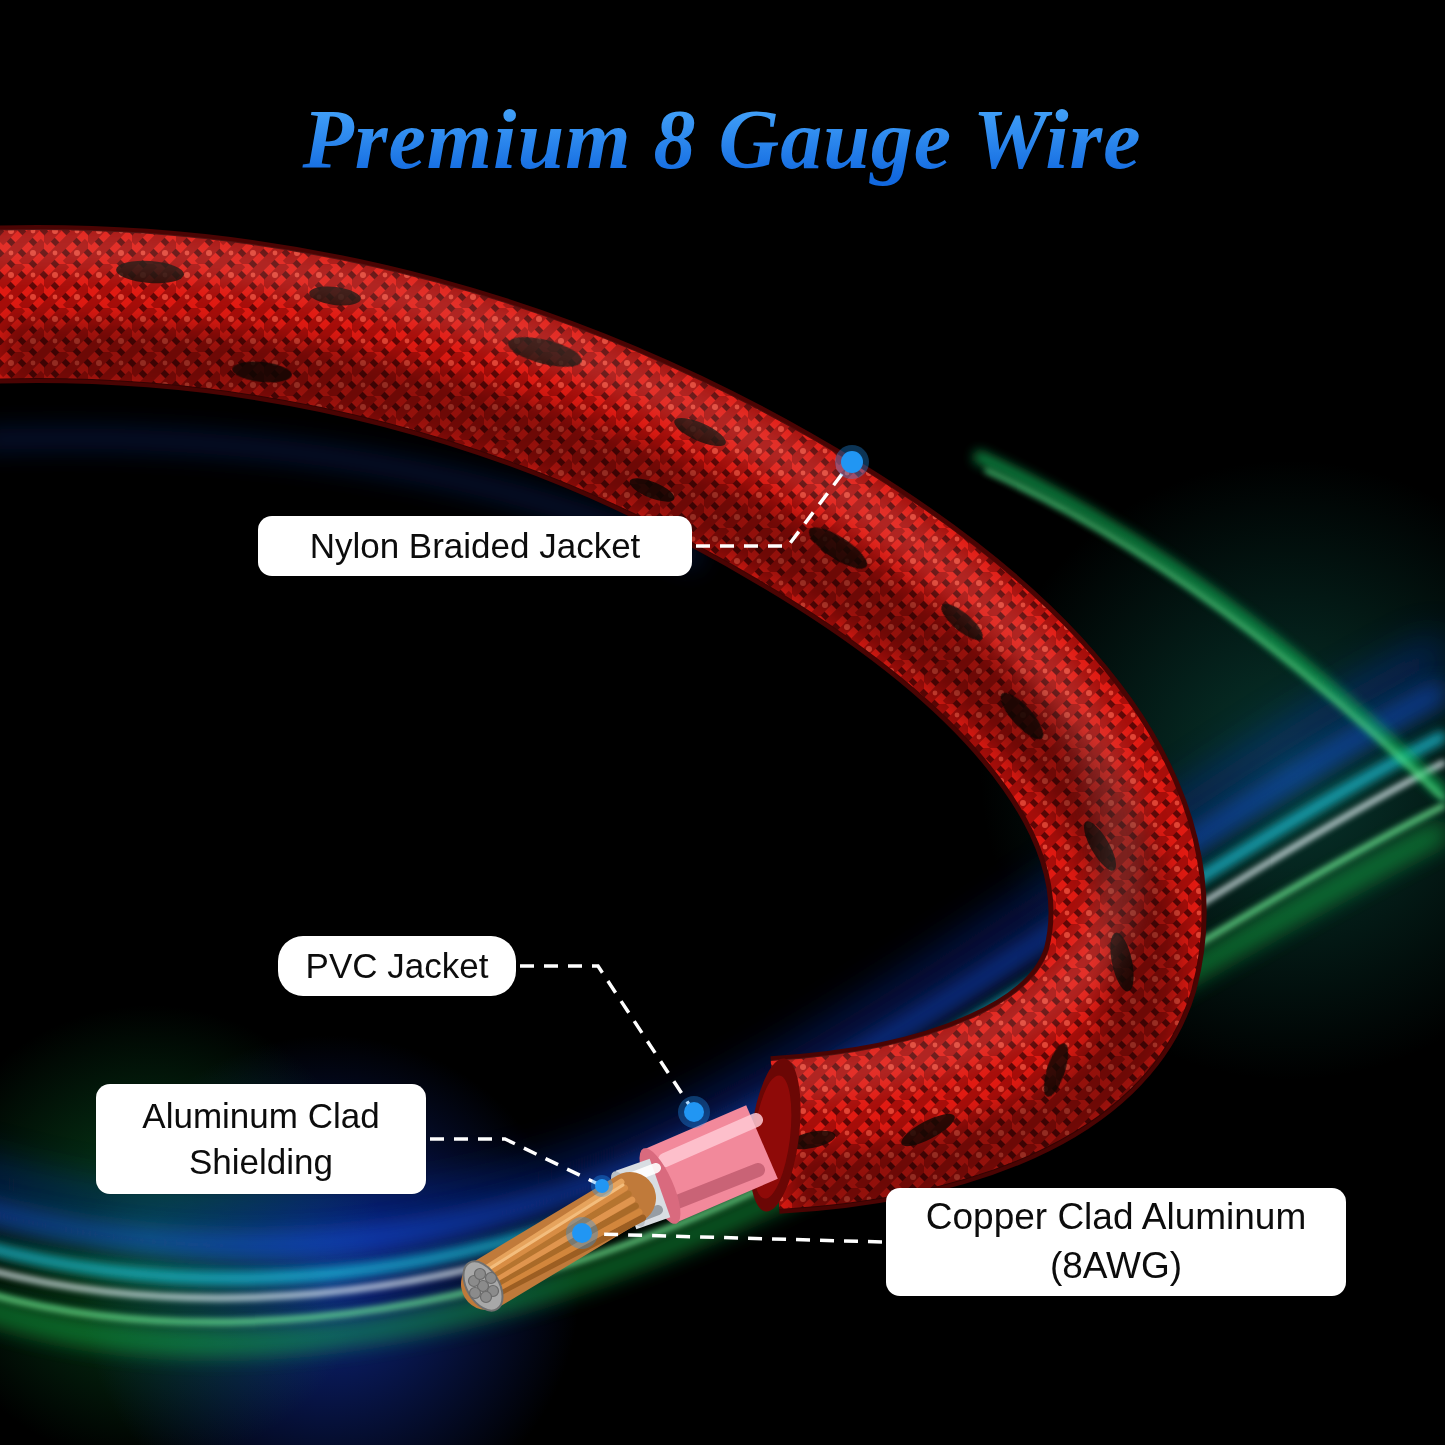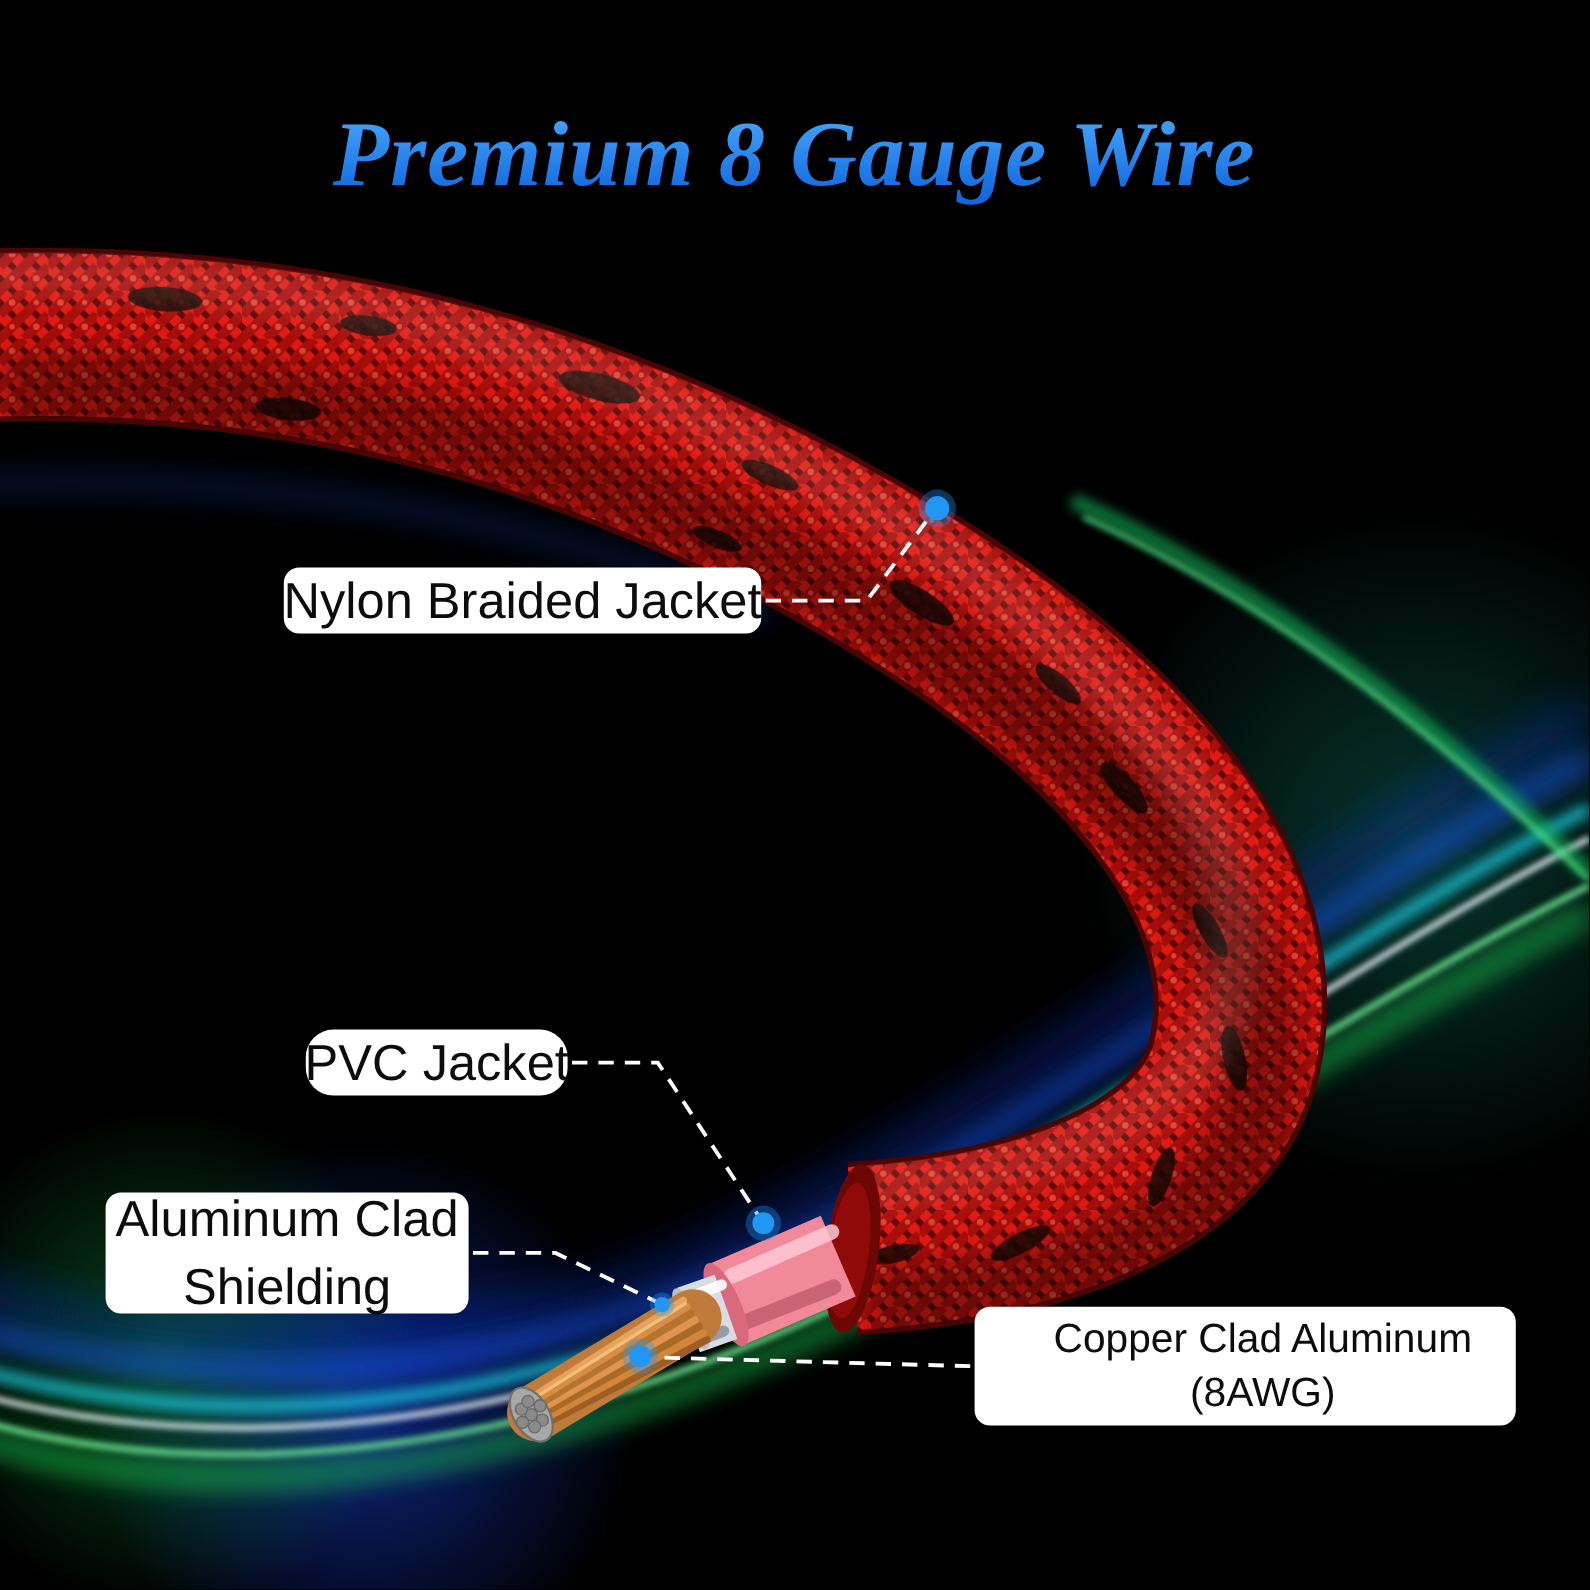--- a/index.html
+++ b/index.html
@@ -5,29 +5,29 @@
   html,body{margin:0;padding:0;background:#000;}
   .stage{position:relative;width:1445px;height:1445px;background:#000;overflow:hidden;font-family:"Liberation Sans",sans-serif;}
   .stage svg{position:absolute;inset:0;display:block;}
   .callout{
     position:absolute;
     background:#ffffff;
     border-radius:14px;
     display:flex;flex-direction:column;align-items:center;justify-content:center;
     text-align:center;color:#0c0c0c;
     font-family:"Liberation Sans",sans-serif;
-    font-size:46px;font-weight:500;line-height:1.32;
+    font-size:35px;font-weight:500;line-height:1.32;
     box-shadow:0 0 0 1px rgba(0,0,0,.07);
     z-index:5;
   }
   .callout span{display:block;white-space:nowrap;}
   #callout-nylon{left:258px;top:516px;width:434px;height:60px;}
   #callout-pvc{left:278px;top:936px;width:238px;height:60px;border-radius:25px;}
   #callout-aluminum{left:96px;top:1084px;width:330px;height:110px;}
-  #callout-copper{left:886px;top:1188px;width:460px;height:108px;font-size:37px;padding-left:32px;}
+  #callout-copper{left:886px;top:1188px;width:460px;height:108px;font-size:37px;}
 </style>
 </head>
 <body>
 
 <div class="stage">
 
 <svg viewBox="0 0 1445 1445" width="1445" height="1445">
   <defs>
     <linearGradient id="titleGrad" gradientUnits="userSpaceOnUse" x1="0" y1="90" x2="0" y2="178">
       <stop offset="0" stop-color="#4fb0ff"></stop>

